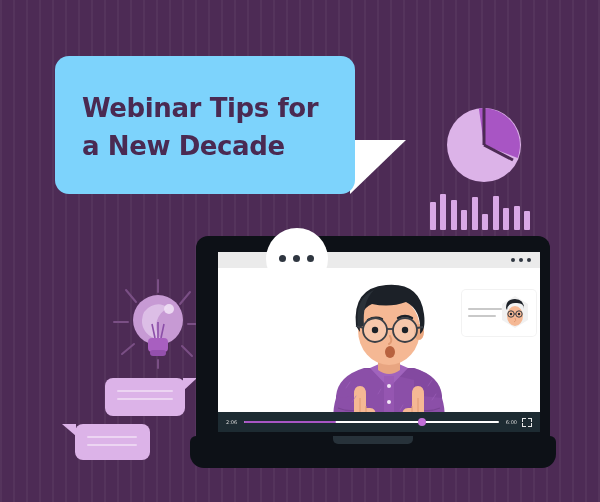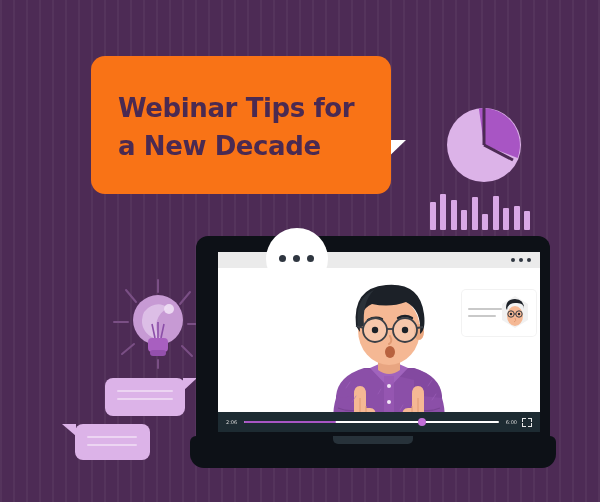--- a/index.html
+++ b/index.html
@@ -23,24 +23,23 @@
       to right,
       rgba(255,255,255,0.045) 0px,
       rgba(255,255,255,0.045) 2px,
       rgba(255,255,255,0) 2px,
       rgba(255,255,255,0) 13px);
   }
   
   .title-card{
     position:absolute;left:55px;top:56px;
     width:300px;height:138px;
-    background:#f97316;
+    background:#7dd3fc;
     border-radius:14px;
     z-index:40;
-    margin-left:36px;
   }
   .title-tail{
     position:absolute;left:350px;top:140px;
     width:0;height:0;
     border-top:0 solid transparent;
     border-left:56px solid #ffffff;
     border-bottom:54px solid transparent;
     z-index:39;
   }
   .title-text{

